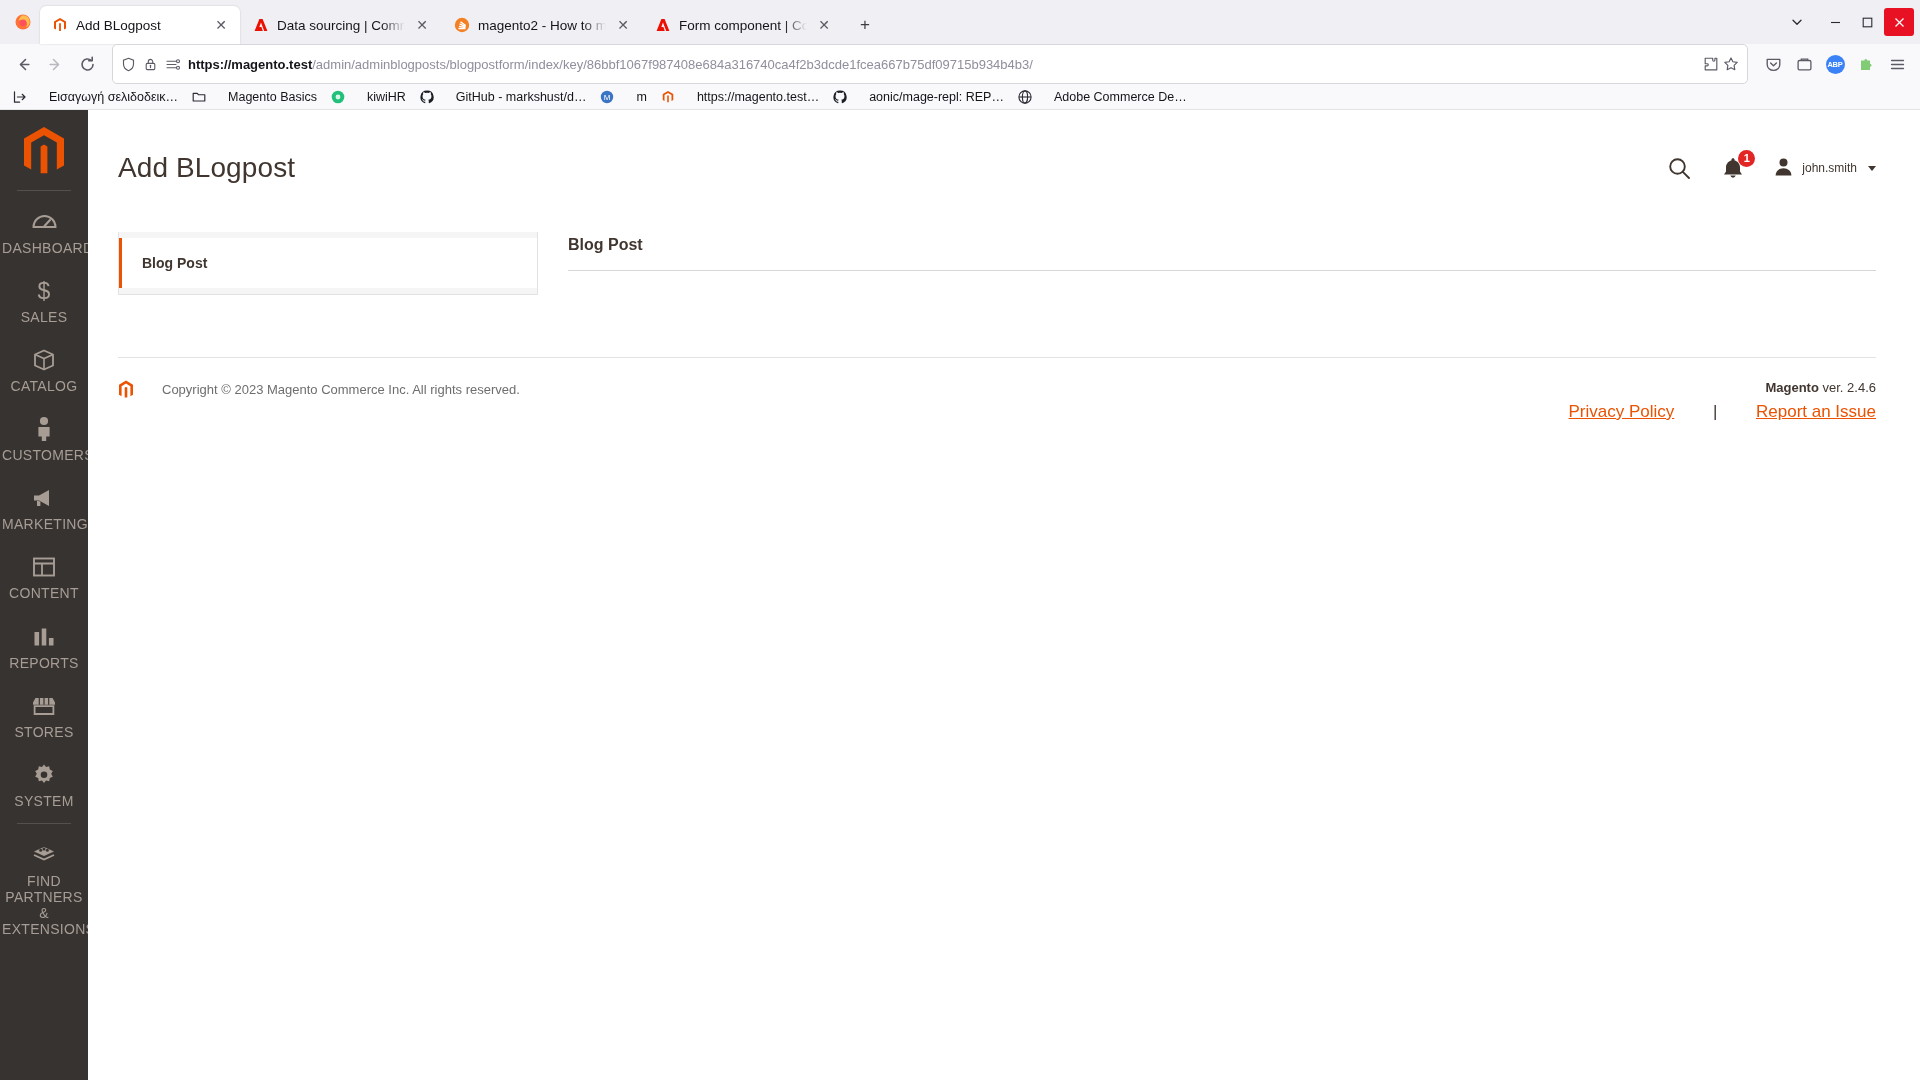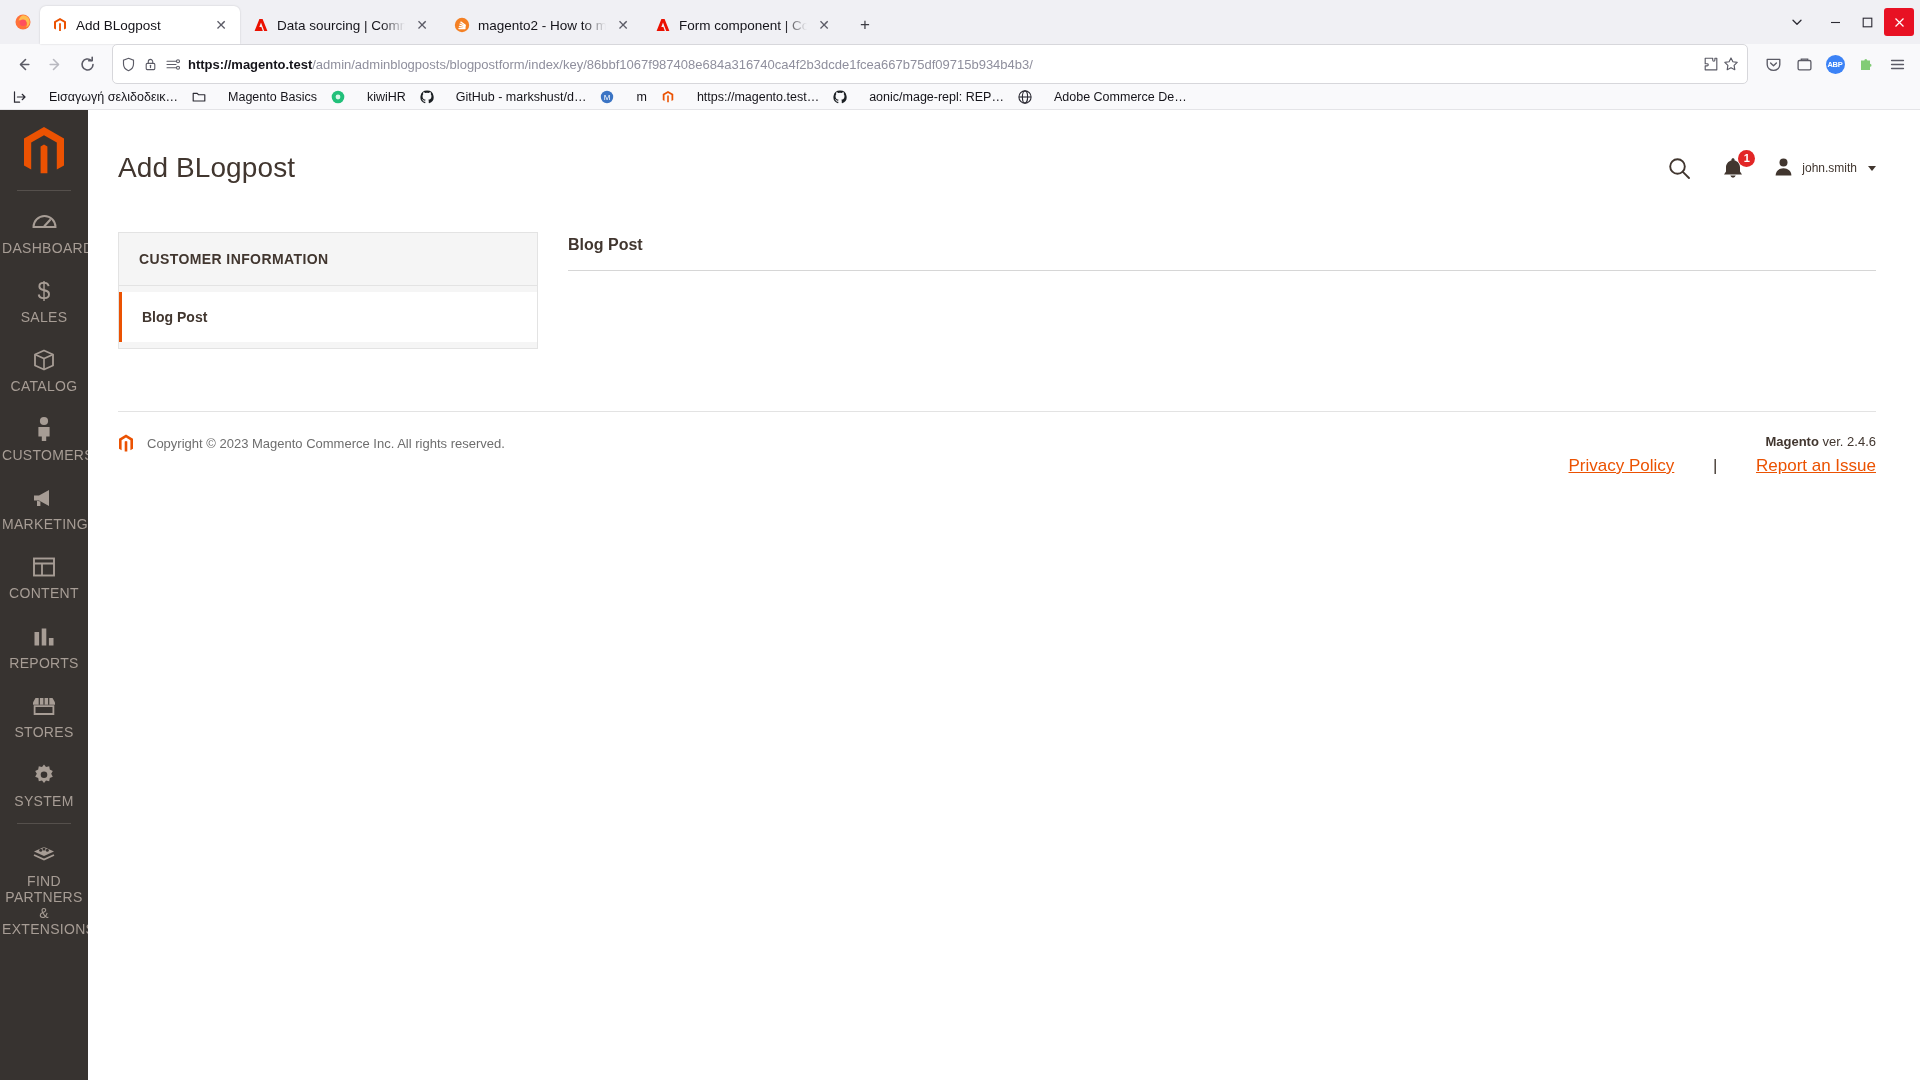--- a/index.html
+++ b/index.html
@@ -188,21 +188,21 @@
   .form-panel-title {
     font-size: 16px; font-weight: 700; color: #41362f;
     padding-bottom: 16px; border-bottom: 1px solid #d6d6d6;
   }
 
   .footer {
     margin: 62px 44px 0 30px; border-top: 1px solid #e3e3e3;
     padding: 22px 0 0; display: flex; align-items: flex-start;
     justify-content: space-between;
   }
-  .copyright { display: flex; align-items: center; gap: 13px; font-size: 13px; color: #6e6e6e; }
+  .copyright { display: flex; align-items: center; gap: 28px; font-size: 13px; color: #6e6e6e; }
   .copyright .cr-logo { width: 16px; height: 19px; flex: 0 0 16px; }
   .footer-right { text-align: right; font-size: 13px; color: #41362f; }
   .footer-right .ver-line { margin-bottom: 7px; }
   .footer-right .ver-line b { font-weight: 700; }
   .footer-links a, .footer-links span { color: #eb5202; font-size: 17px; margin-left: 32px; }
   .footer-links a { text-decoration: underline; }
   .footer-links .divider { color: #41362f; text-decoration: none; padding: 0 3px; }
 </style>
 </head>
 <body>
@@ -602,21 +602,20 @@
           <span>john.smith</span>
           <span class="caret-dn"></span>
         </div>
       </div>
     </div>
 
 
     <div class="content-row">
 
       <div class="tabs-panel">
-        <div class="tabs-panel-head">Customer Information</div>
         <div class="tabs-panel-body">
           <div class="tab-item">Blog Post</div>
         </div>
       </div>
 
       <div class="form-panel">
         <div class="form-panel-title">Blog Post</div>
       </div>
     </div>
 

